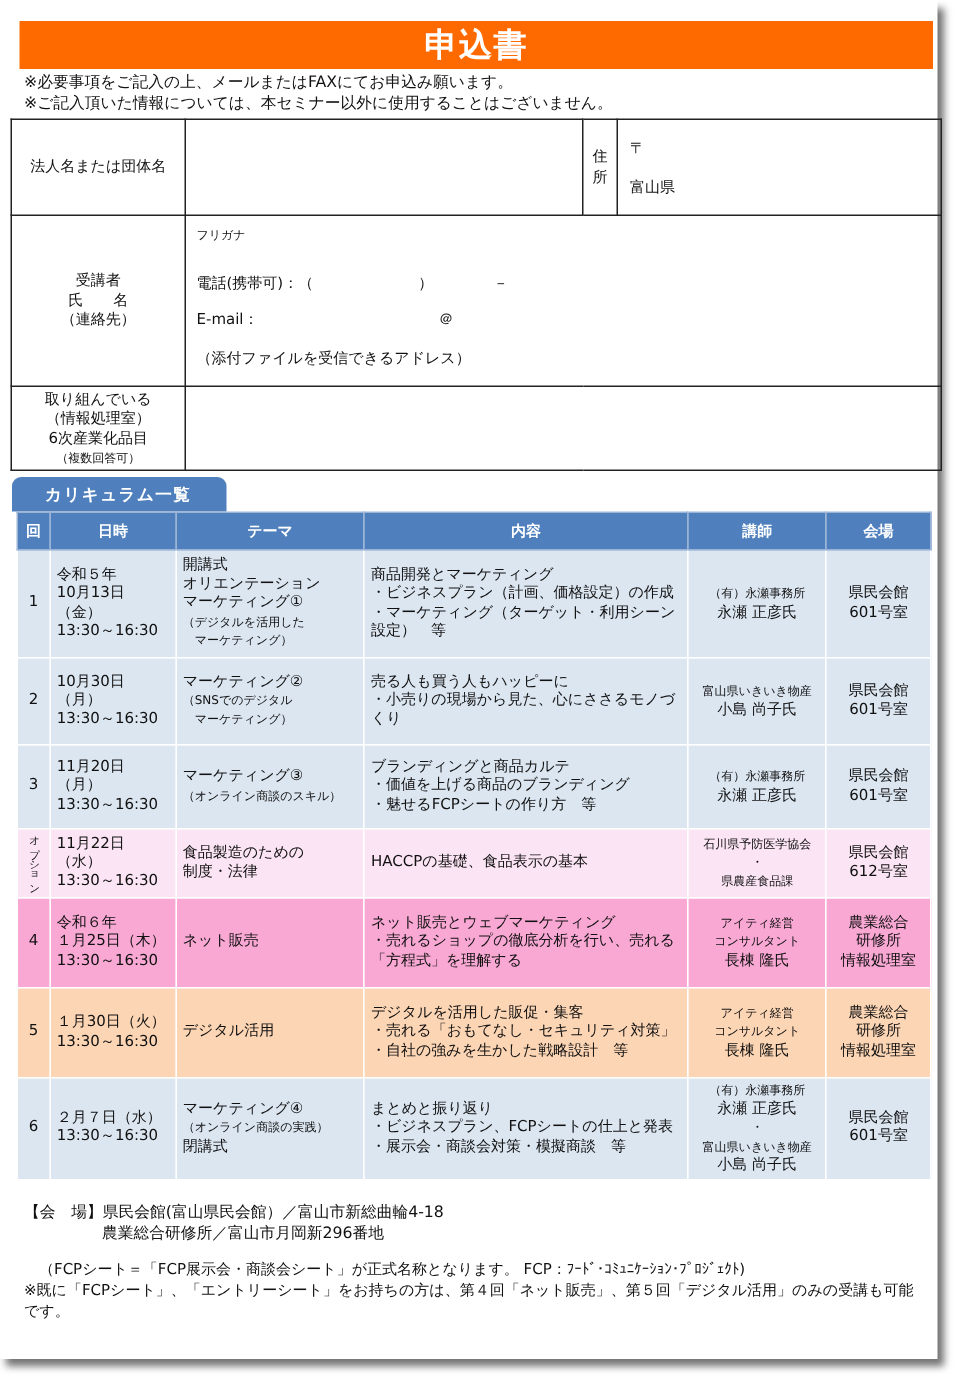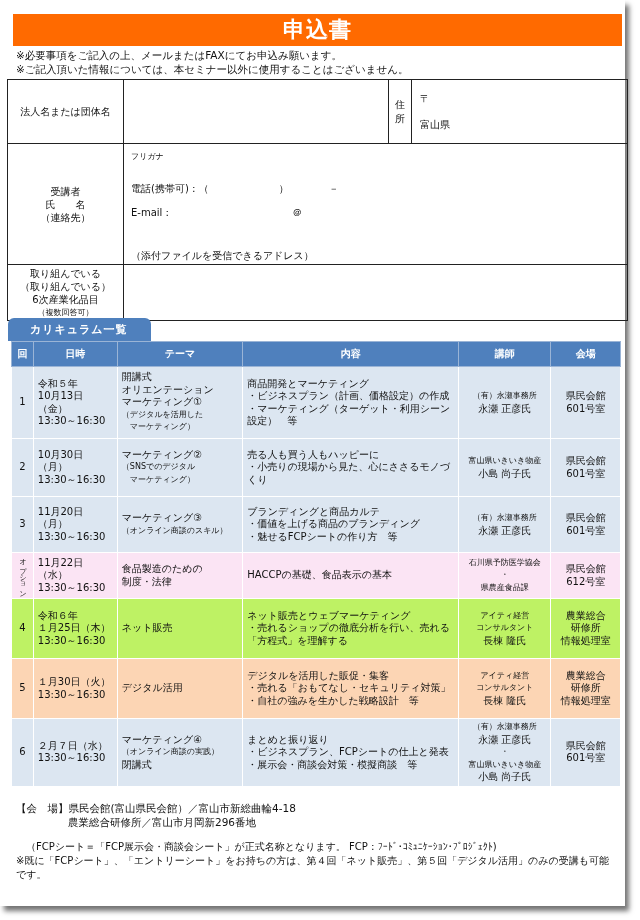--- a/index.html
+++ b/index.html
@@ -18,21 +18,21 @@
   table.cur th{background:#4f80bd;color:#fff;font-weight:bold;height:22px;border:1px solid #9ab4d6;font-size:10px;}
   table.cur td{border:1px solid #ffffff;vertical-align:middle;padding:2px 4px;line-height:12.5px;}
   .c-num{text-align:center;width:12px;}
   .c-date{width:78px;}
   .c-theme{width:118px;}
   .c-content{width:205px;}
   .c-inst{width:80px;text-align:center;}
   .c-venue{width:58px;text-align:center;}
   .r-blue td{background:#dce6f1;}
   .r-pink td{background:#fbe4f4;}
-  .r-green td{background:#bef264;}
+  .r-green td{background:#f9a8d4;}
   .r-orange td{background:#fcd5b4;}
   .bold{font-weight:normal;}
   .tiny{font-size:8px;}
   .vert{writing-mode:vertical-rl;font-size:7px;letter-spacing:0;}
   .venue-note{position:absolute;left:16px;top:801px;font-size:10.5px;line-height:14px;}
   .foot{position:absolute;left:16px;top:840px;font-size:10px;line-height:14px;width:600px;}
 </style>
 </head>
 <body>
 
@@ -61,28 +61,28 @@
     </tr>
     <tr style="height:114px">
       <td class="lbl">
         <div>受講者</div>
         <div>氏　　名</div>
         <div>（連絡先）</div>
       </td>
       <td colspan="3" style="padding-left:7px;vertical-align:top;padding-top:7px">
         <div class="sm" style="margin-bottom:20px">フリガナ</div>
         <div style="margin-bottom:10px;white-space:pre">電話(携帯可)：（　　　　　　　）　　　　－</div>
-        <div style="margin-bottom:29px;white-space:pre">E-mail：　　　　　　　　　　　　＠</div>
+        <div style="margin-bottom:12px;white-space:pre">E-mail：　　　　　　　　　　　　＠</div>
         <div>（添付ファイルを受信できるアドレス）</div>
       </td>
     </tr>
     <tr style="height:56px">
       <td class="lbl">
         <div>取り組んでいる</div>
-        <div>（取り組んでいる）</div>
+        <div>（情報処理室）</div>
         <div>6次産業化品目</div>
         <div class="sm">（複数回答可）</div>
       </td>
       <td colspan="3"></td>
     </tr>
   </tbody>
     </table>
 
   <div class="tab">カリキュラム一覧</div>
 

